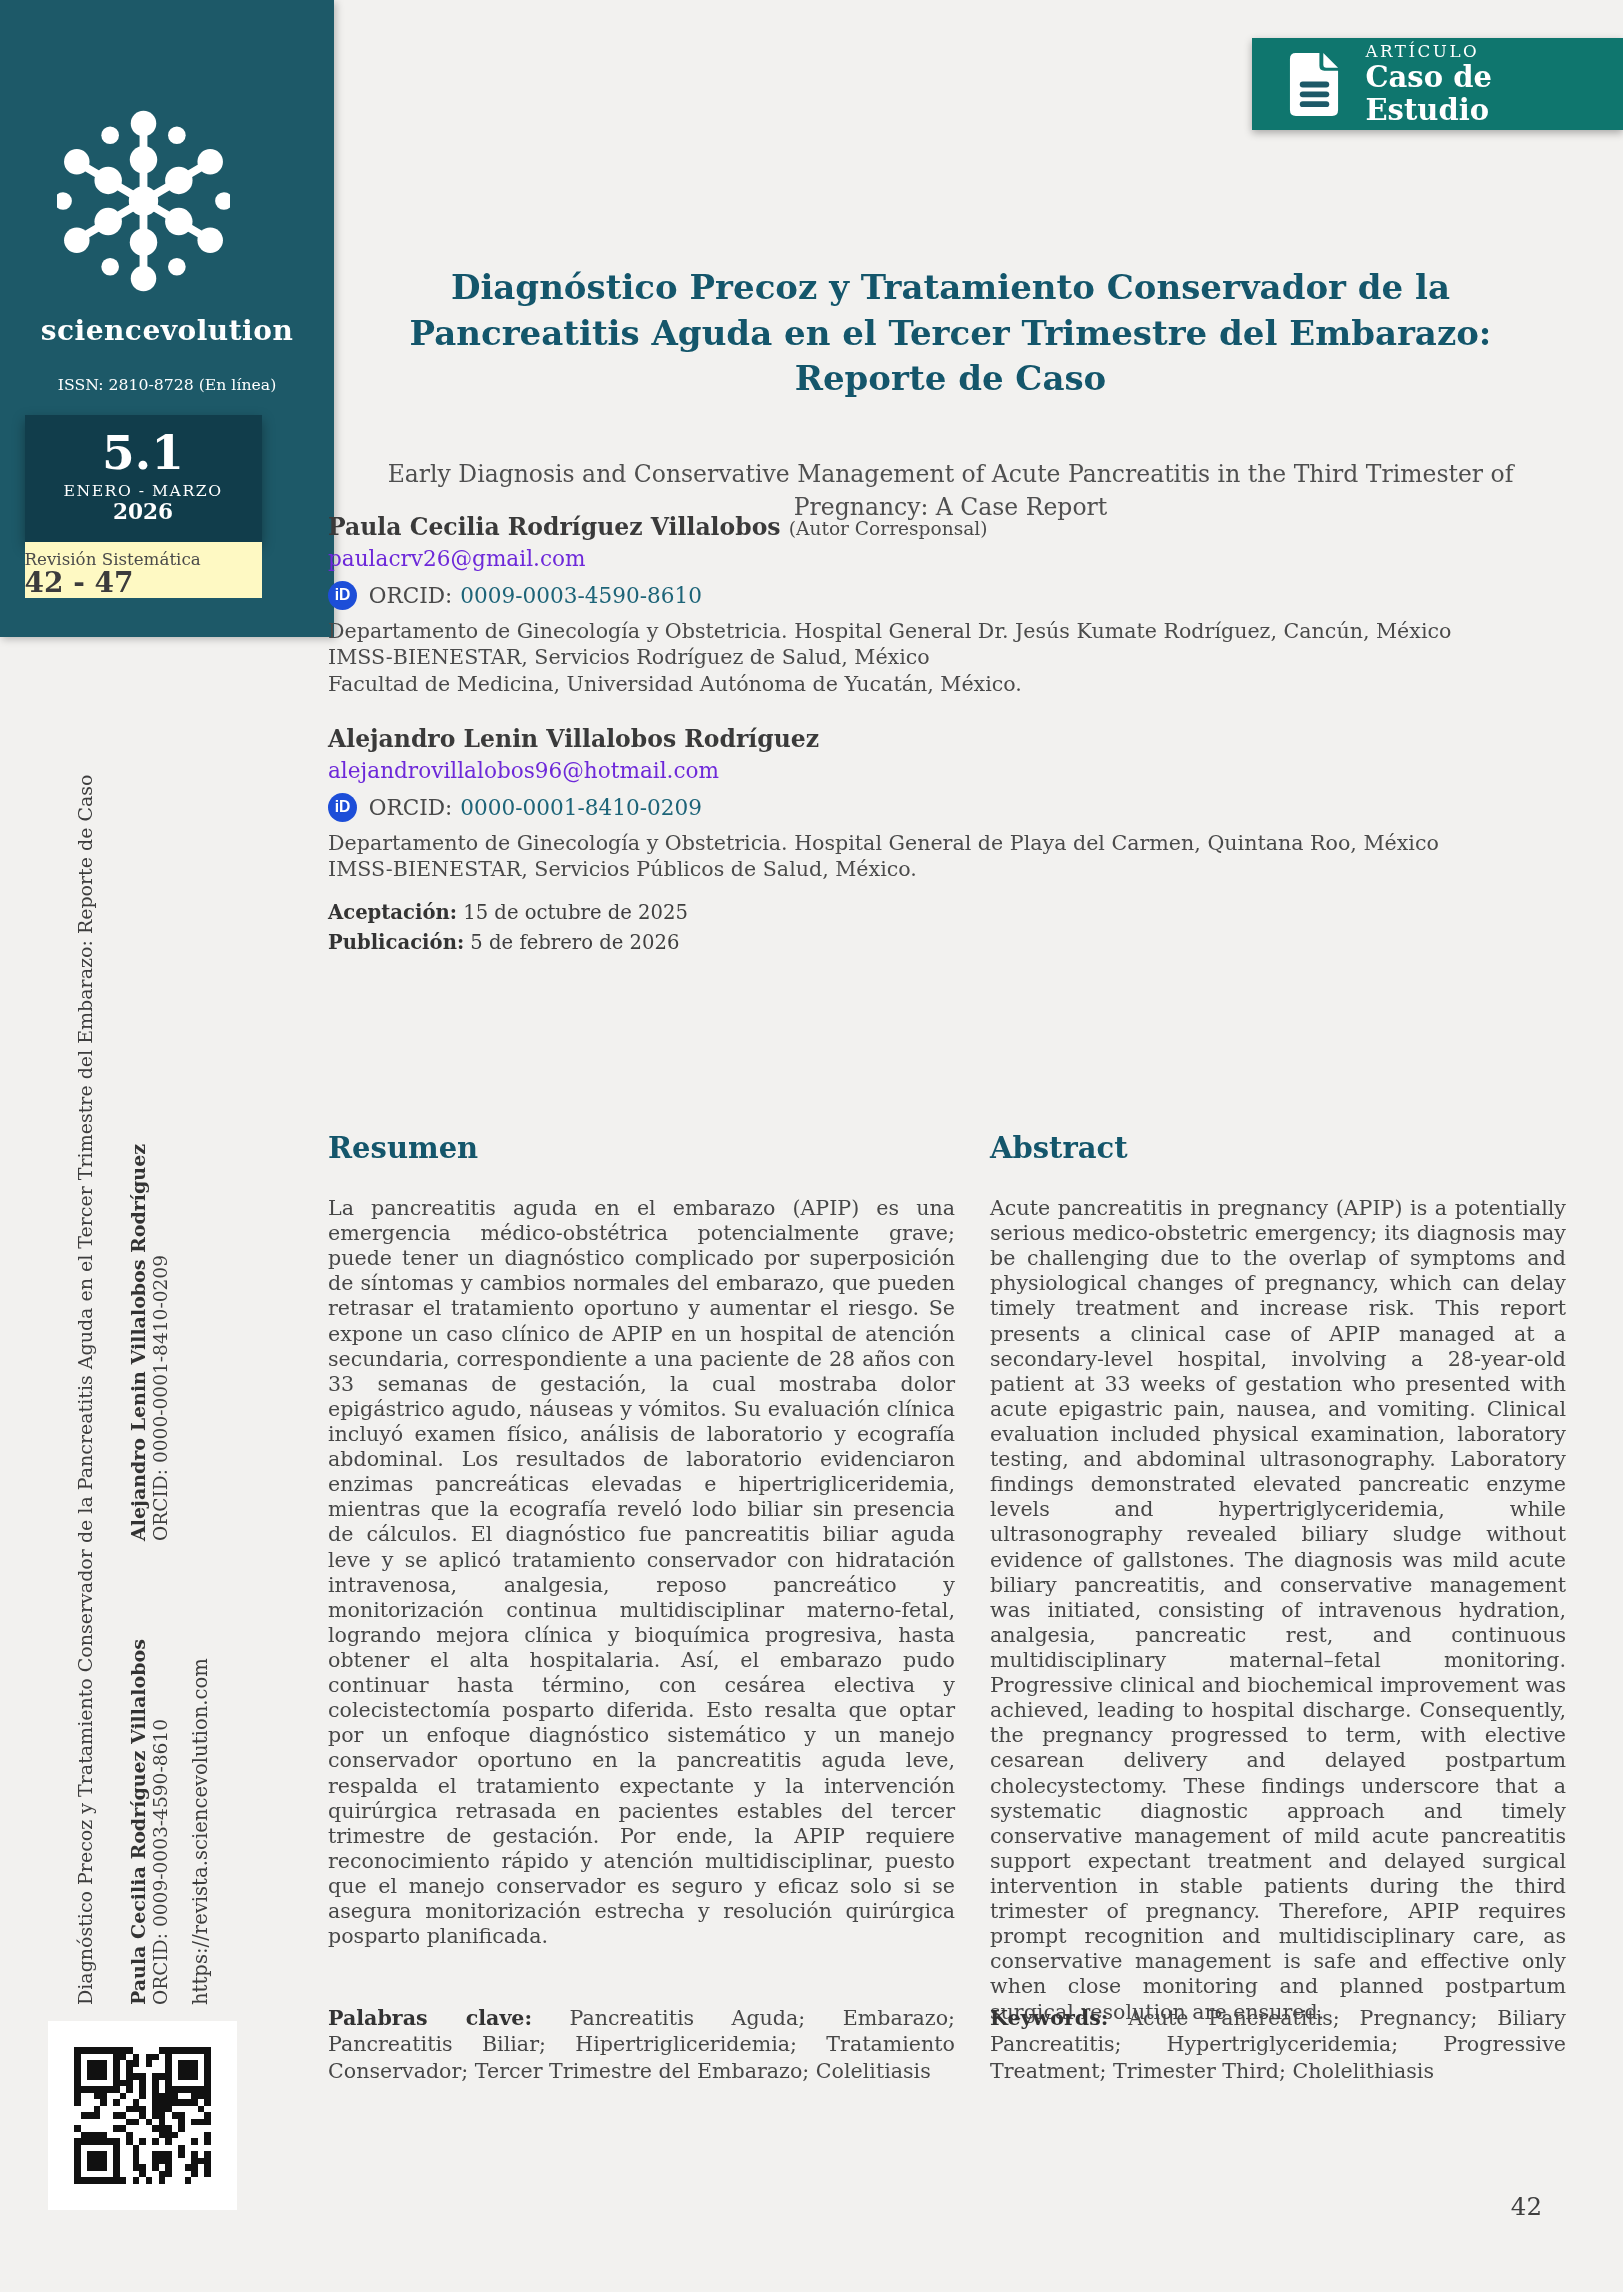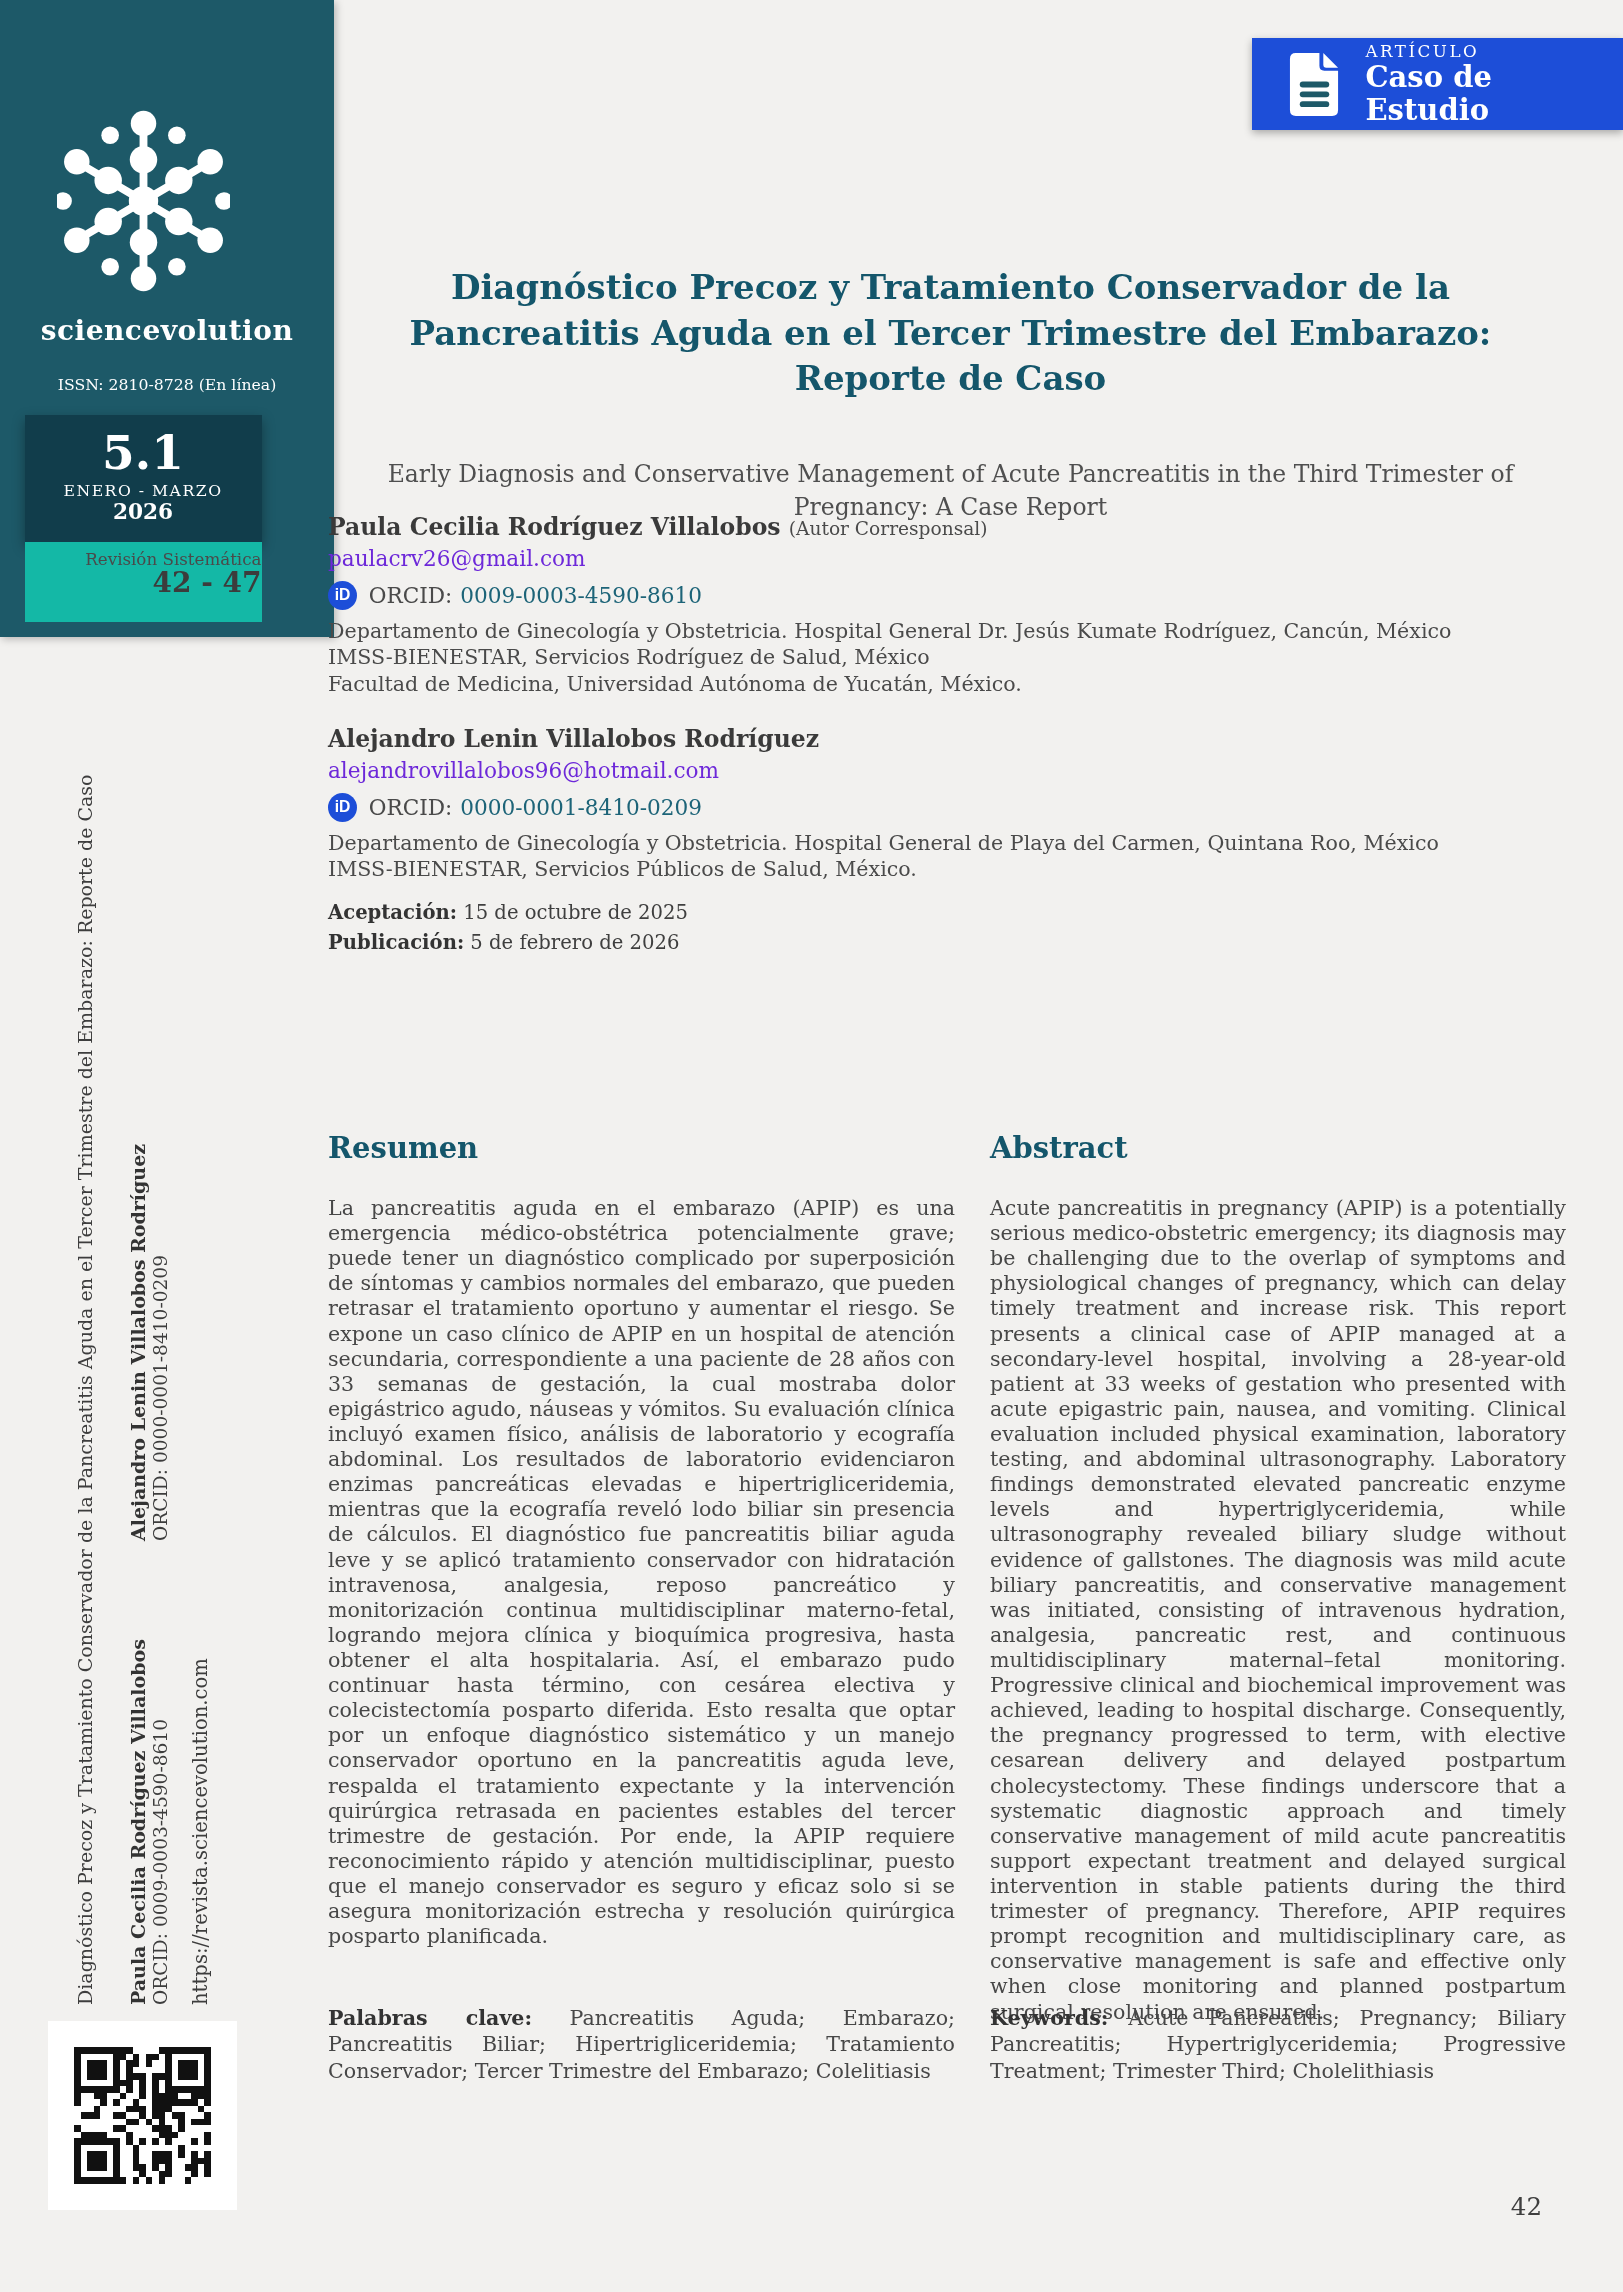--- a/index.html
+++ b/index.html
@@ -11,27 +11,27 @@
            box-shadow:2px 2px 7.8px rgba(0,0,0,.25);padding-left:48px;}
   .logo{position:absolute;left:57px;top:98px;width:173px;height:206px;}
   .wordmark{position:absolute;left:0;top:314px;width:100%;text-align:center;color:#fff;
             font-weight:bold;font-size:28px;letter-spacing:0.5px;}
   .issn{position:absolute;left:0;top:375px;width:100%;text-align:center;color:#fff;font-size:15.7px;}
   .volbox{position:absolute;left:24.5px;top:415px;width:237px;height:127px;background:#113d4b;
           color:#fff;text-align:center;box-shadow:0 4.9px 11.8px rgba(0,0,0,.35);}
   .vol{font-size:47px;font-weight:bold;line-height:1;margin-top:13.7px;}
   .period{font-size:15.7px;letter-spacing:1.5px;margin-top:4.9px;}
   .year{font-size:21.6px;font-weight:bold;line-height:1.1;}
-  .pagesbox{position:absolute;left:24.5px;top:542px;width:237px;height:80px;background:#14b8a6;
-            text-align:right;color:#3f3f3f;}
+  .pagesbox{position:absolute;left:24.5px;top:542px;width:237px;height:56px;background:#fef9c3;
+            text-align:left;color:#3f3f3f;}
   .sectionlbl{font-size:16.7px;margin-top:6.9px;color:#4a4a4a;}
   .pagerange{font-size:28px;font-weight:bold;line-height:1.0;color:#3c3c3c;}
 
   
-  .badge{position:absolute;left:1252px;top:38px;width:371px;height:92px;background:#1d4ed8;
+  .badge{position:absolute;left:1252px;top:38px;width:371px;height:92px;background:#0f766e;
          display:flex;align-items:center;box-shadow:0 2.9px 7.8px rgba(0,0,0,.3);}
   .badge-ic{margin-left:35px;flex:0 0 auto;}
   .badge-tx{margin-left:23.5px;color:#fff;}
   .kicker{font-size:16.7px;letter-spacing:2.5px;}
   .blabel{font-size:29px;font-weight:bold;line-height:1.15;}
 
   
   .title{position:absolute;left:338px;top:265px;width:1225px;text-align:center;color:#14566b;
          font-size:34px;font-weight:bold;line-height:1.34;}
   .subtitle{position:absolute;left:338px;top:458px;width:1225px;text-align:center;color:#4f4f4f;

